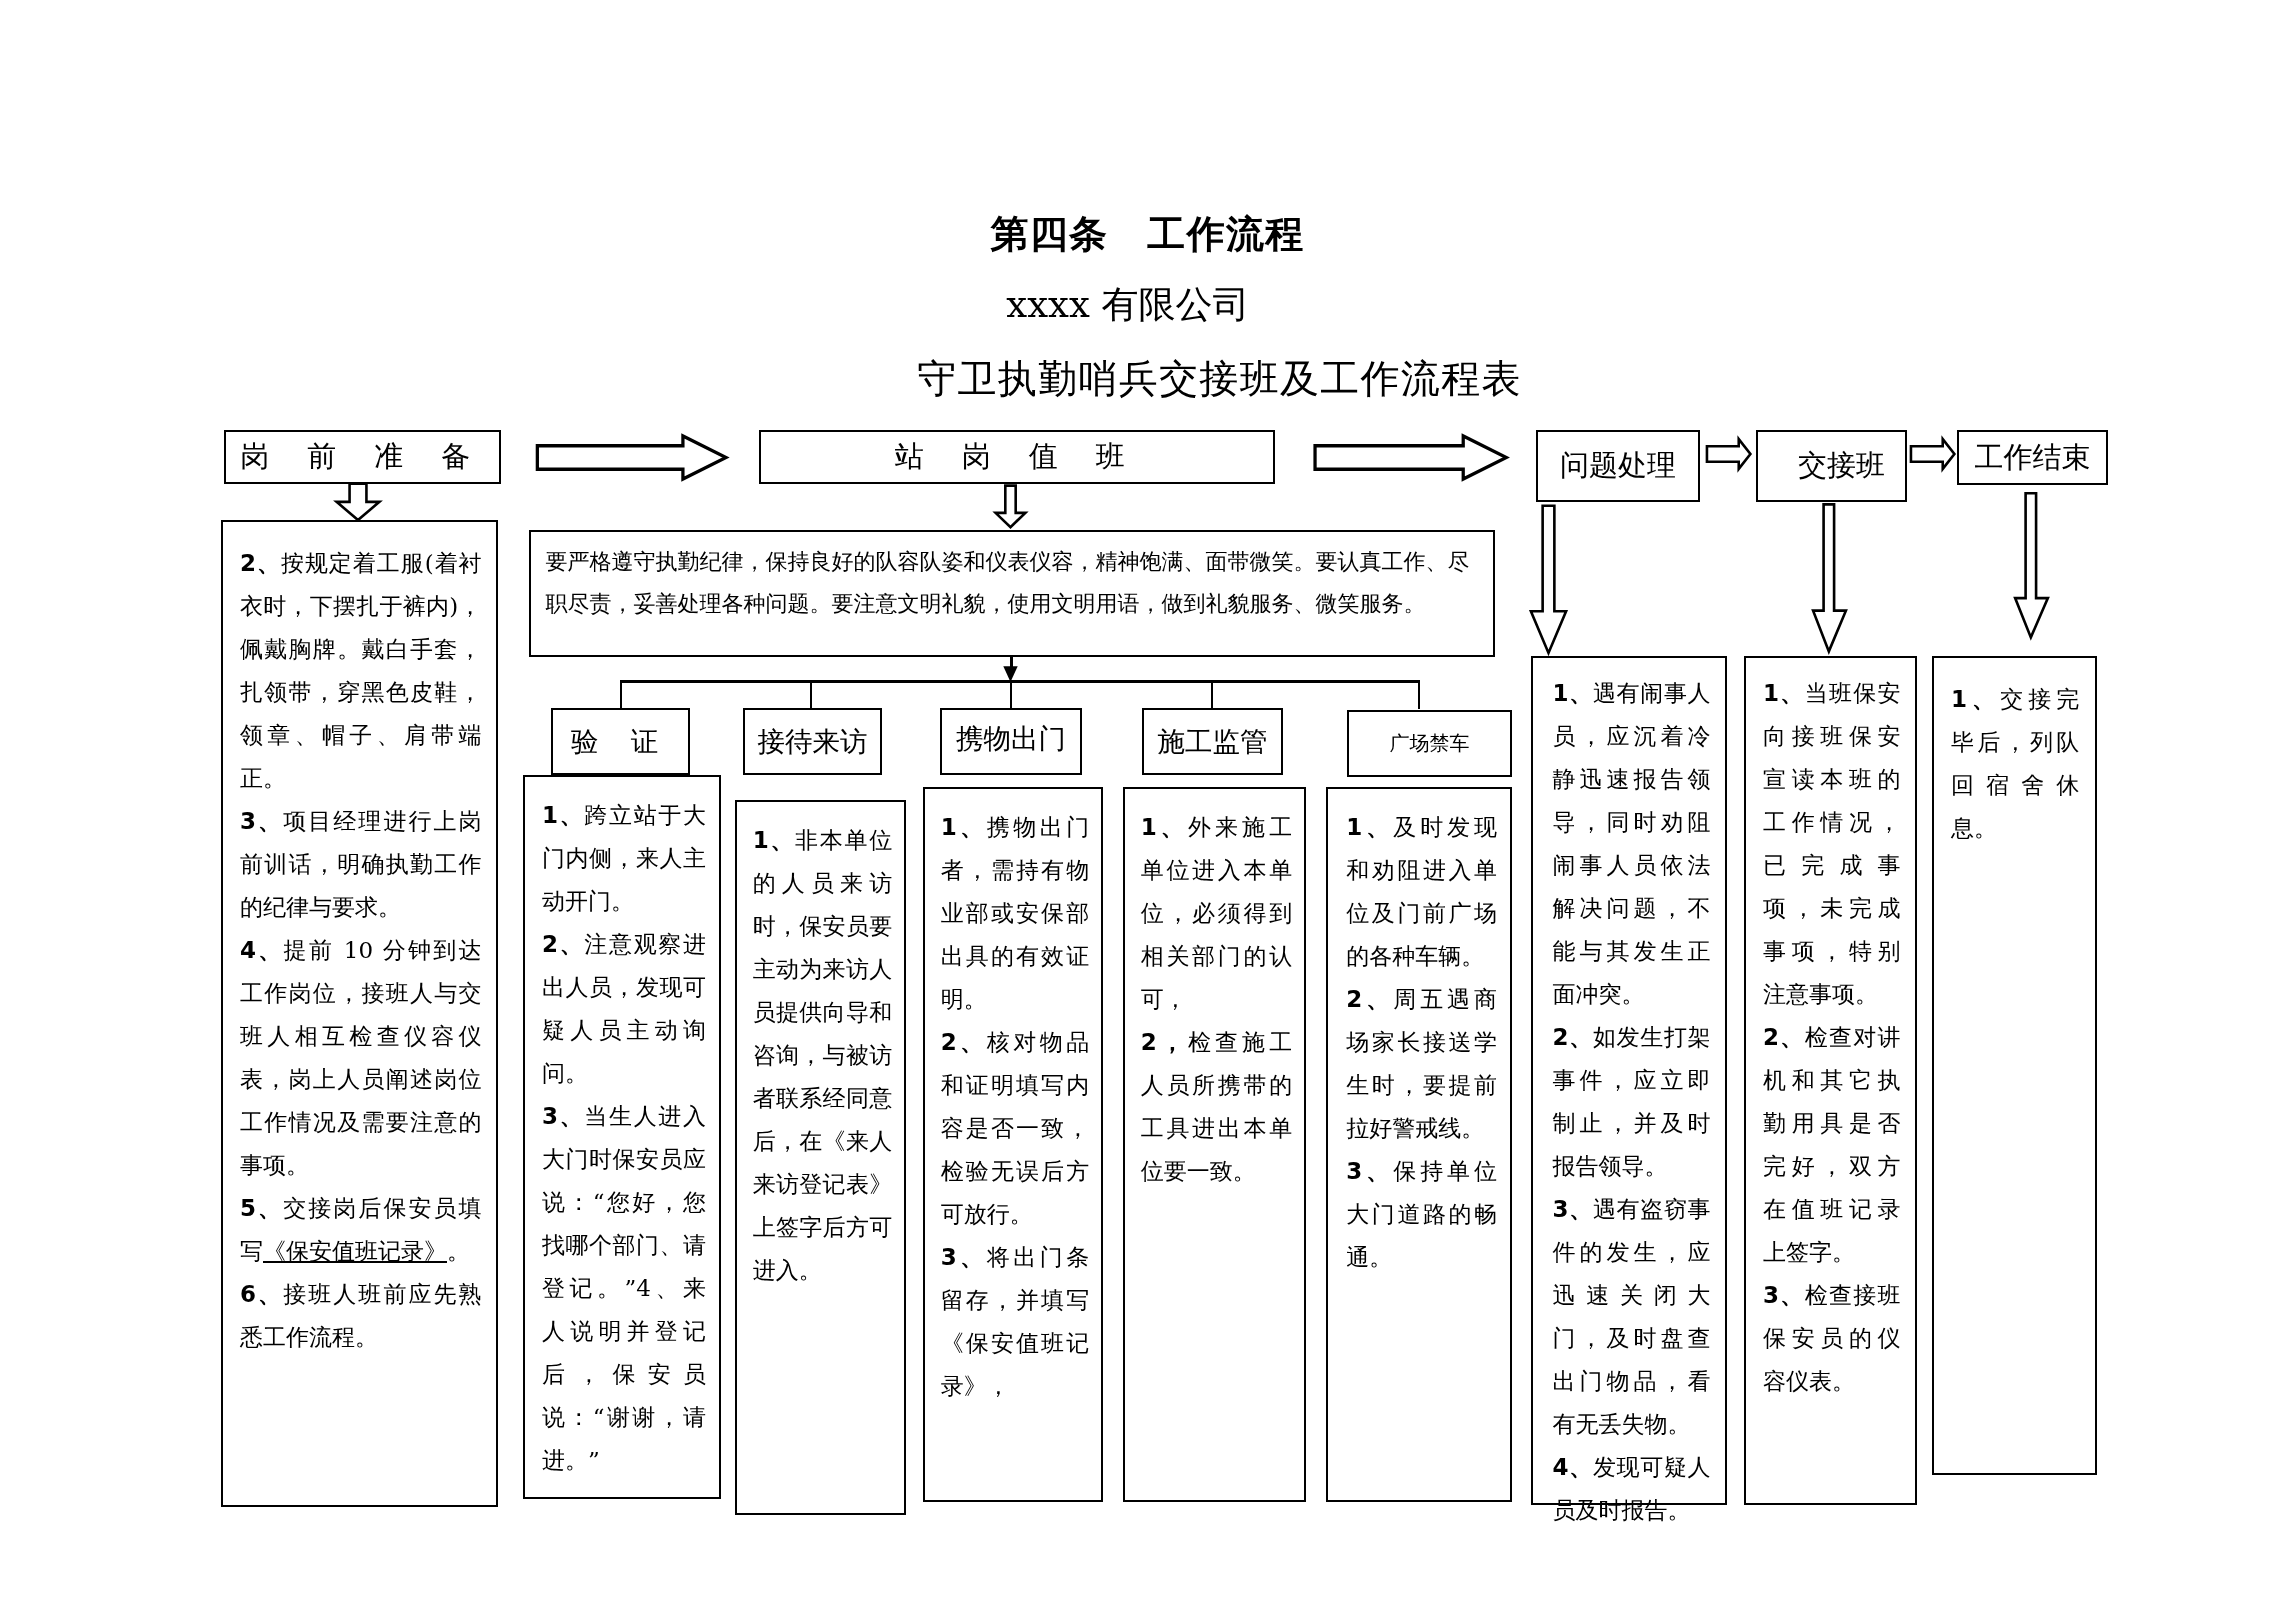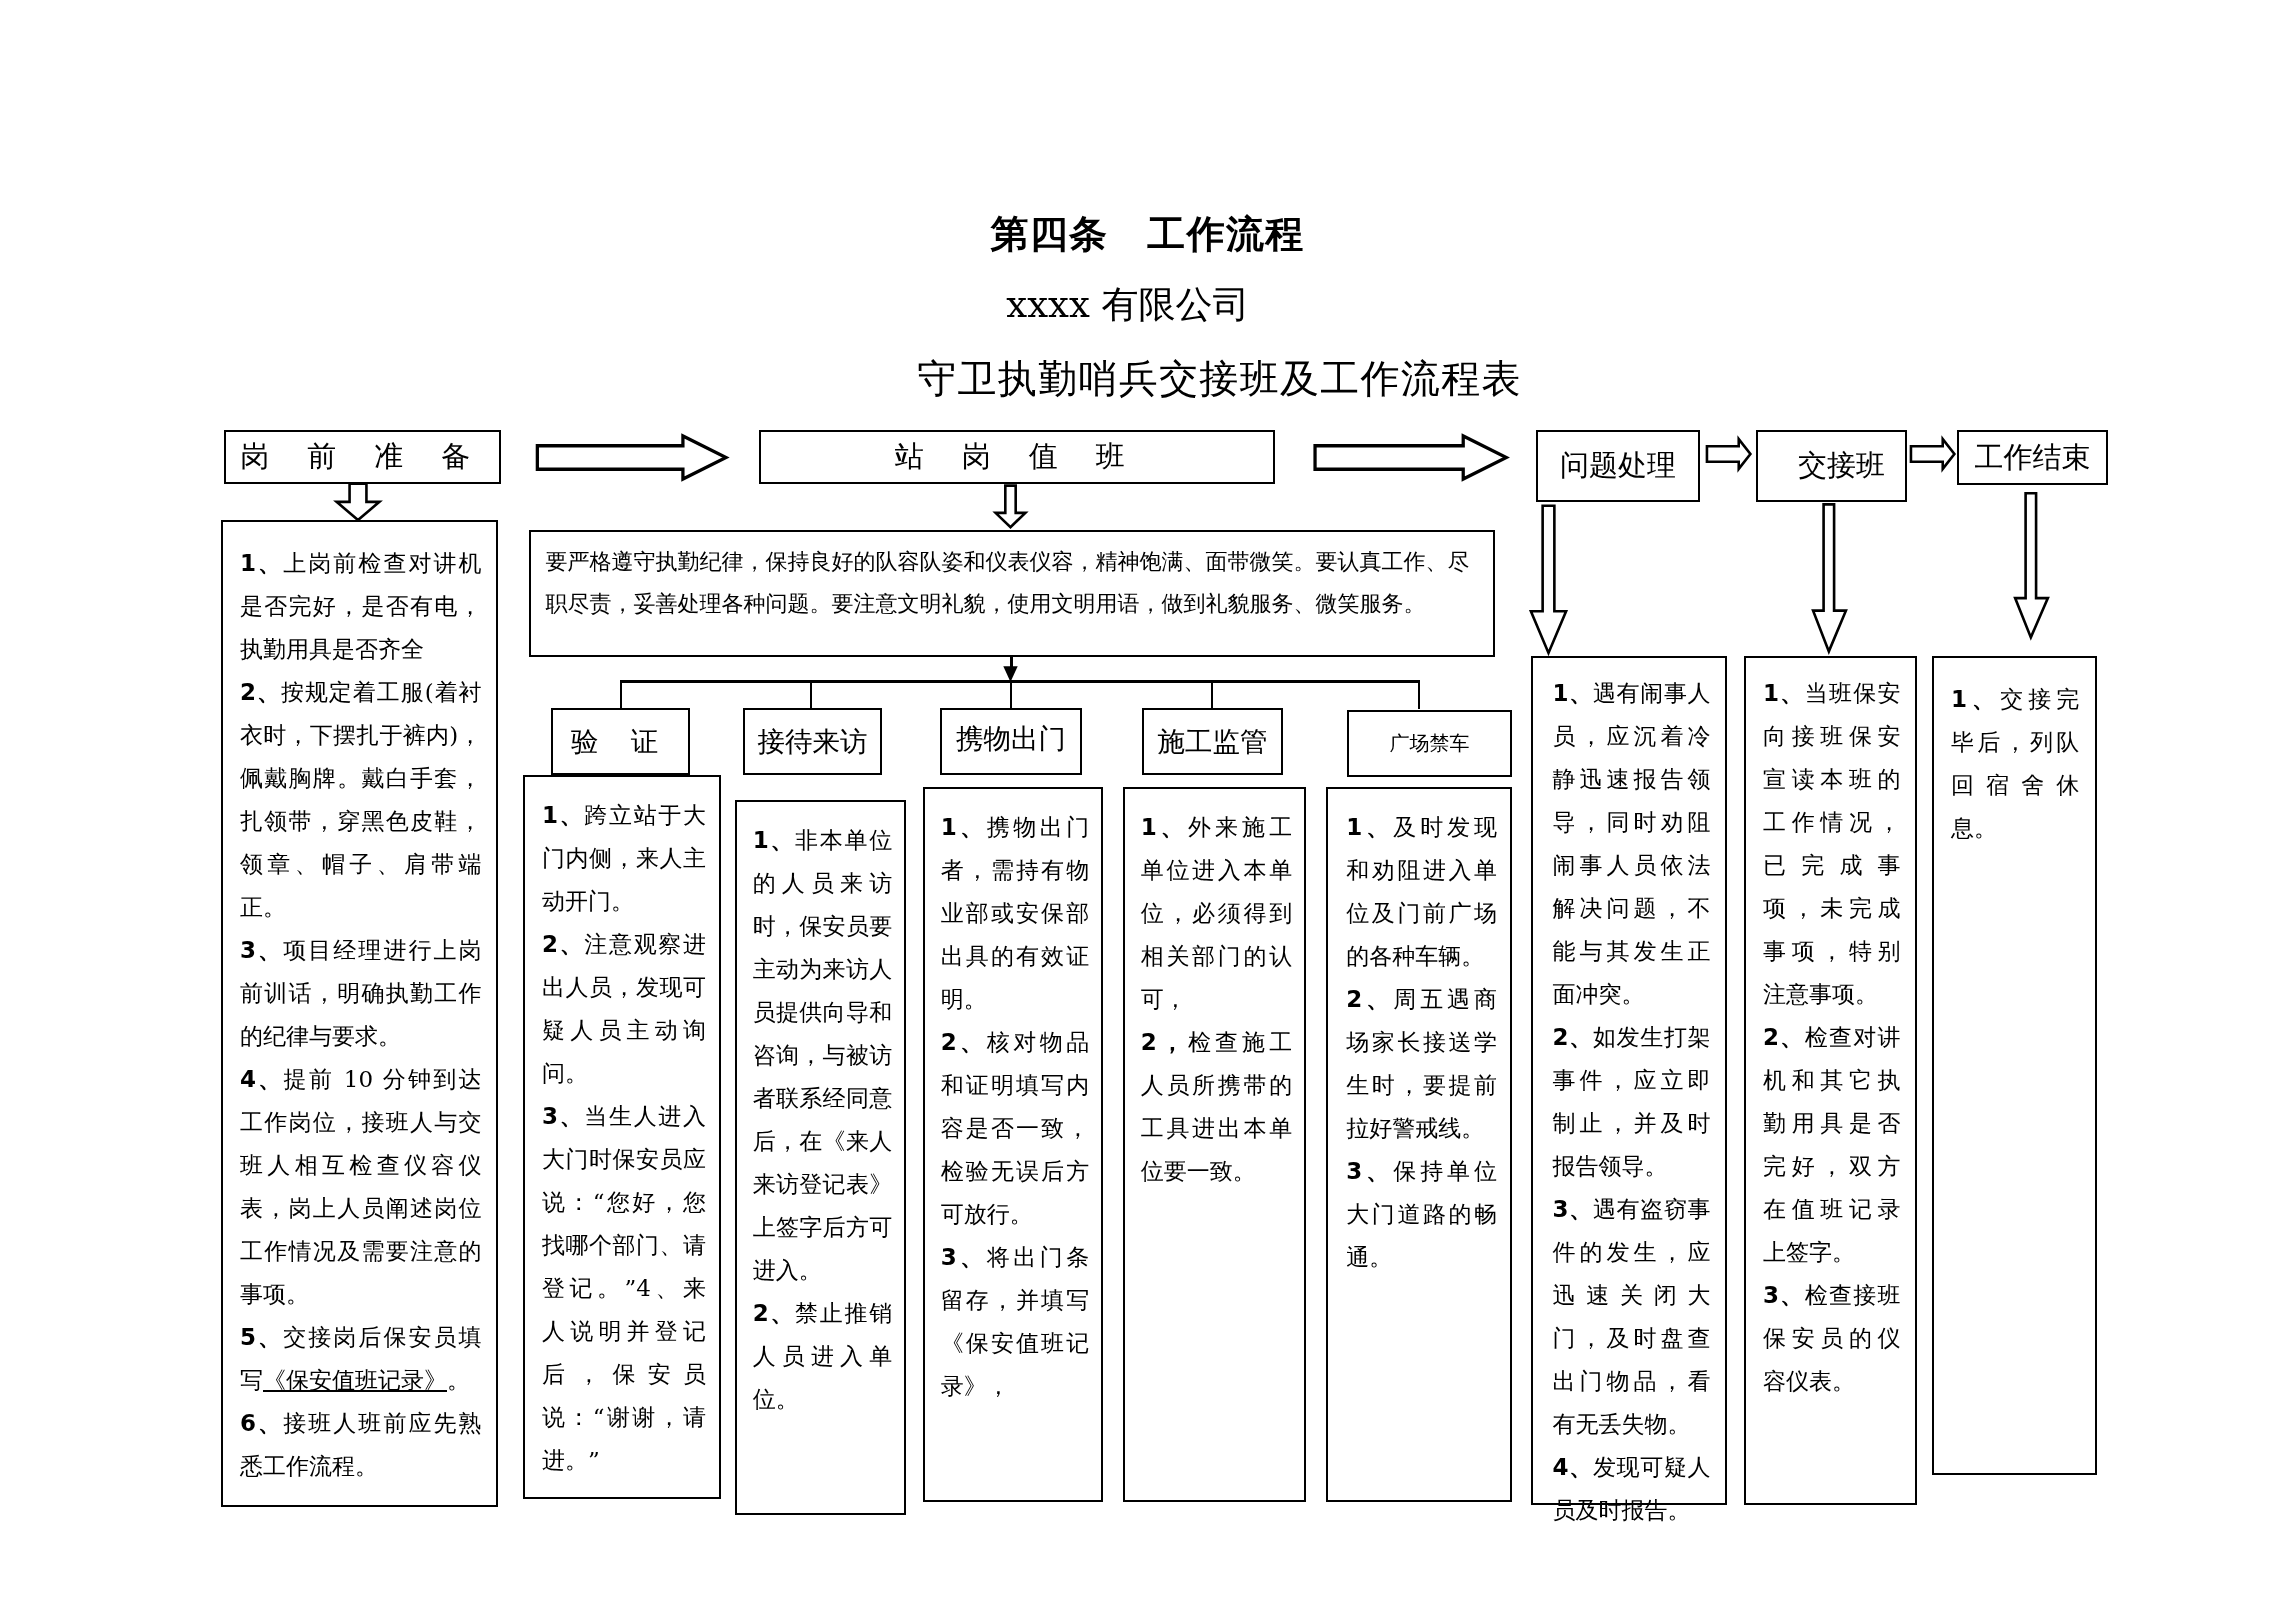--- a/index.html
+++ b/index.html
@@ -78,21 +78,20 @@
   <polygon points="24,2 42,2 42,164 60,164 33,228 6,164 24,164" fill="#fff" stroke="#000" stroke-width="4"></polygon>
 </svg>
 <svg class="arrow" style="left:1809px;top:503px;" width="41" height="151" viewBox="0 0 62 230">
   <polygon points="22,2 38,2 38,164 56,164 30,226 6,164 22,164" fill="#fff" stroke="#000" stroke-width="4"></polygon>
 </svg>
 <svg class="arrow" style="left:2011px;top:492px;" width="41" height="148" viewBox="0 0 62 226">
   <polygon points="22,2 38,2 38,162 56,162 30,222 6,162 22,162" fill="#fff" stroke="#000" stroke-width="4"></polygon>
 </svg>
 
 <div class="abs body-box" style="left:221px;top:520px;width:277px;height:987px;">
-  <p><span class="num">1、</span><span>上岗前检查对讲机是否完好，是否有电，执勤用具是否齐全</span></p>
   <p><span class="num">2、</span><span>按规定着工服(着衬衣时，下摆扎于裤内)，佩戴胸牌。戴白手套，扎领带，穿黑色皮鞋，领章、帽子、肩带端正。</span></p>
   <p><span class="num">3、</span><span>项目经理进行上岗前训话，明确执勤工作的纪律与要求。</span></p>
   <p><span class="num">4、</span><span>提前 10 分钟到达工作岗位，接班人与交班人相互检查仪容仪表，岗上人员阐述岗位工作情况及需要注意的事项。</span></p>
   <p><span class="num">5、</span><span>交接岗后保安员填写</span><span class="u">《保安值班记录》</span><span>。</span></p>
   <p><span class="num">6、</span><span>接班人班前应先熟悉工作流程。</span></p>
 </div>
 
 <div class="abs duty" style="left:529px;top:530px;width:966px;height:127px;">要严格遵守执勤纪律，保持良好的队容队姿和仪表仪容，精神饱满、面带微笑。要认真工作、尽职尽责，妥善处理各种问题。要注意文明礼貌，使用文明用语，做到礼貌服务、微笑服务。</div>
 
 <div class="line" style="left:1010px;top:657px;width:2.6px;height:15.7px;"></div>
@@ -122,21 +121,20 @@
     <span>广场禁车</span>
   </div>
 
 <div class="abs body-box" style="left:523px;top:775px;width:198px;height:724px;padding:17px 13px 13px 17px;">
   <p><span class="num">1、</span><span>跨立站于大门内侧，来人主动开门。</span></p>
   <p><span class="num">2、</span><span>注意观察进出人员，发现可疑人员主动询问。</span></p>
   <p><span class="num">3、</span><span>当生人进入大门时保安员应说：“您好，您找哪个部门、请登记。”4、来人说明并登记后，保安员说：“谢谢，请进。”</span></p>
 </div>
 <div class="abs body-box" style="left:735px;top:787px;width:171px;height:715px;padding:17px 11.8px 13px 15.7px;margin-top:13px;">
   <p><span class="num">1、</span><span>非本单位的人员来访时，保安员要主动为来访人员提供向导和咨询，与被访者联系经同意后，在《来人来访登记表》上签字后方可进入。</span></p>
-  <p><span class="num">2、</span><span>禁止推销人员进入单位。</span></p>
 </div>
 <div class="abs body-box" style="left:923px;top:787px;width:180px;height:715px;padding:17px 11.8px 13px 15.7px;">
   <p><span class="num">1、</span><span>携物出门者，需持有物业部或安保部出具的有效证明。</span></p>
   <p><span class="num">2、</span><span>核对物品和证明填写内容是否一致，检验无误后方可放行。</span></p>
   <p><span class="num">3、</span><span>将出门条留存，并填写《保安值班记录》，</span></p>
 </div>
 <div class="abs body-box" style="left:1123px;top:787px;width:183px;height:715px;padding:17px 11.8px 13px 15.7px;">
   <p><span class="num">1、</span><span>外来施工单位进入本单位，必须得到相关部门的认可，</span></p>
   <p><span class="num">2，</span><span>检查施工人员所携带的工具进出本单位要一致。</span></p>
 </div>

